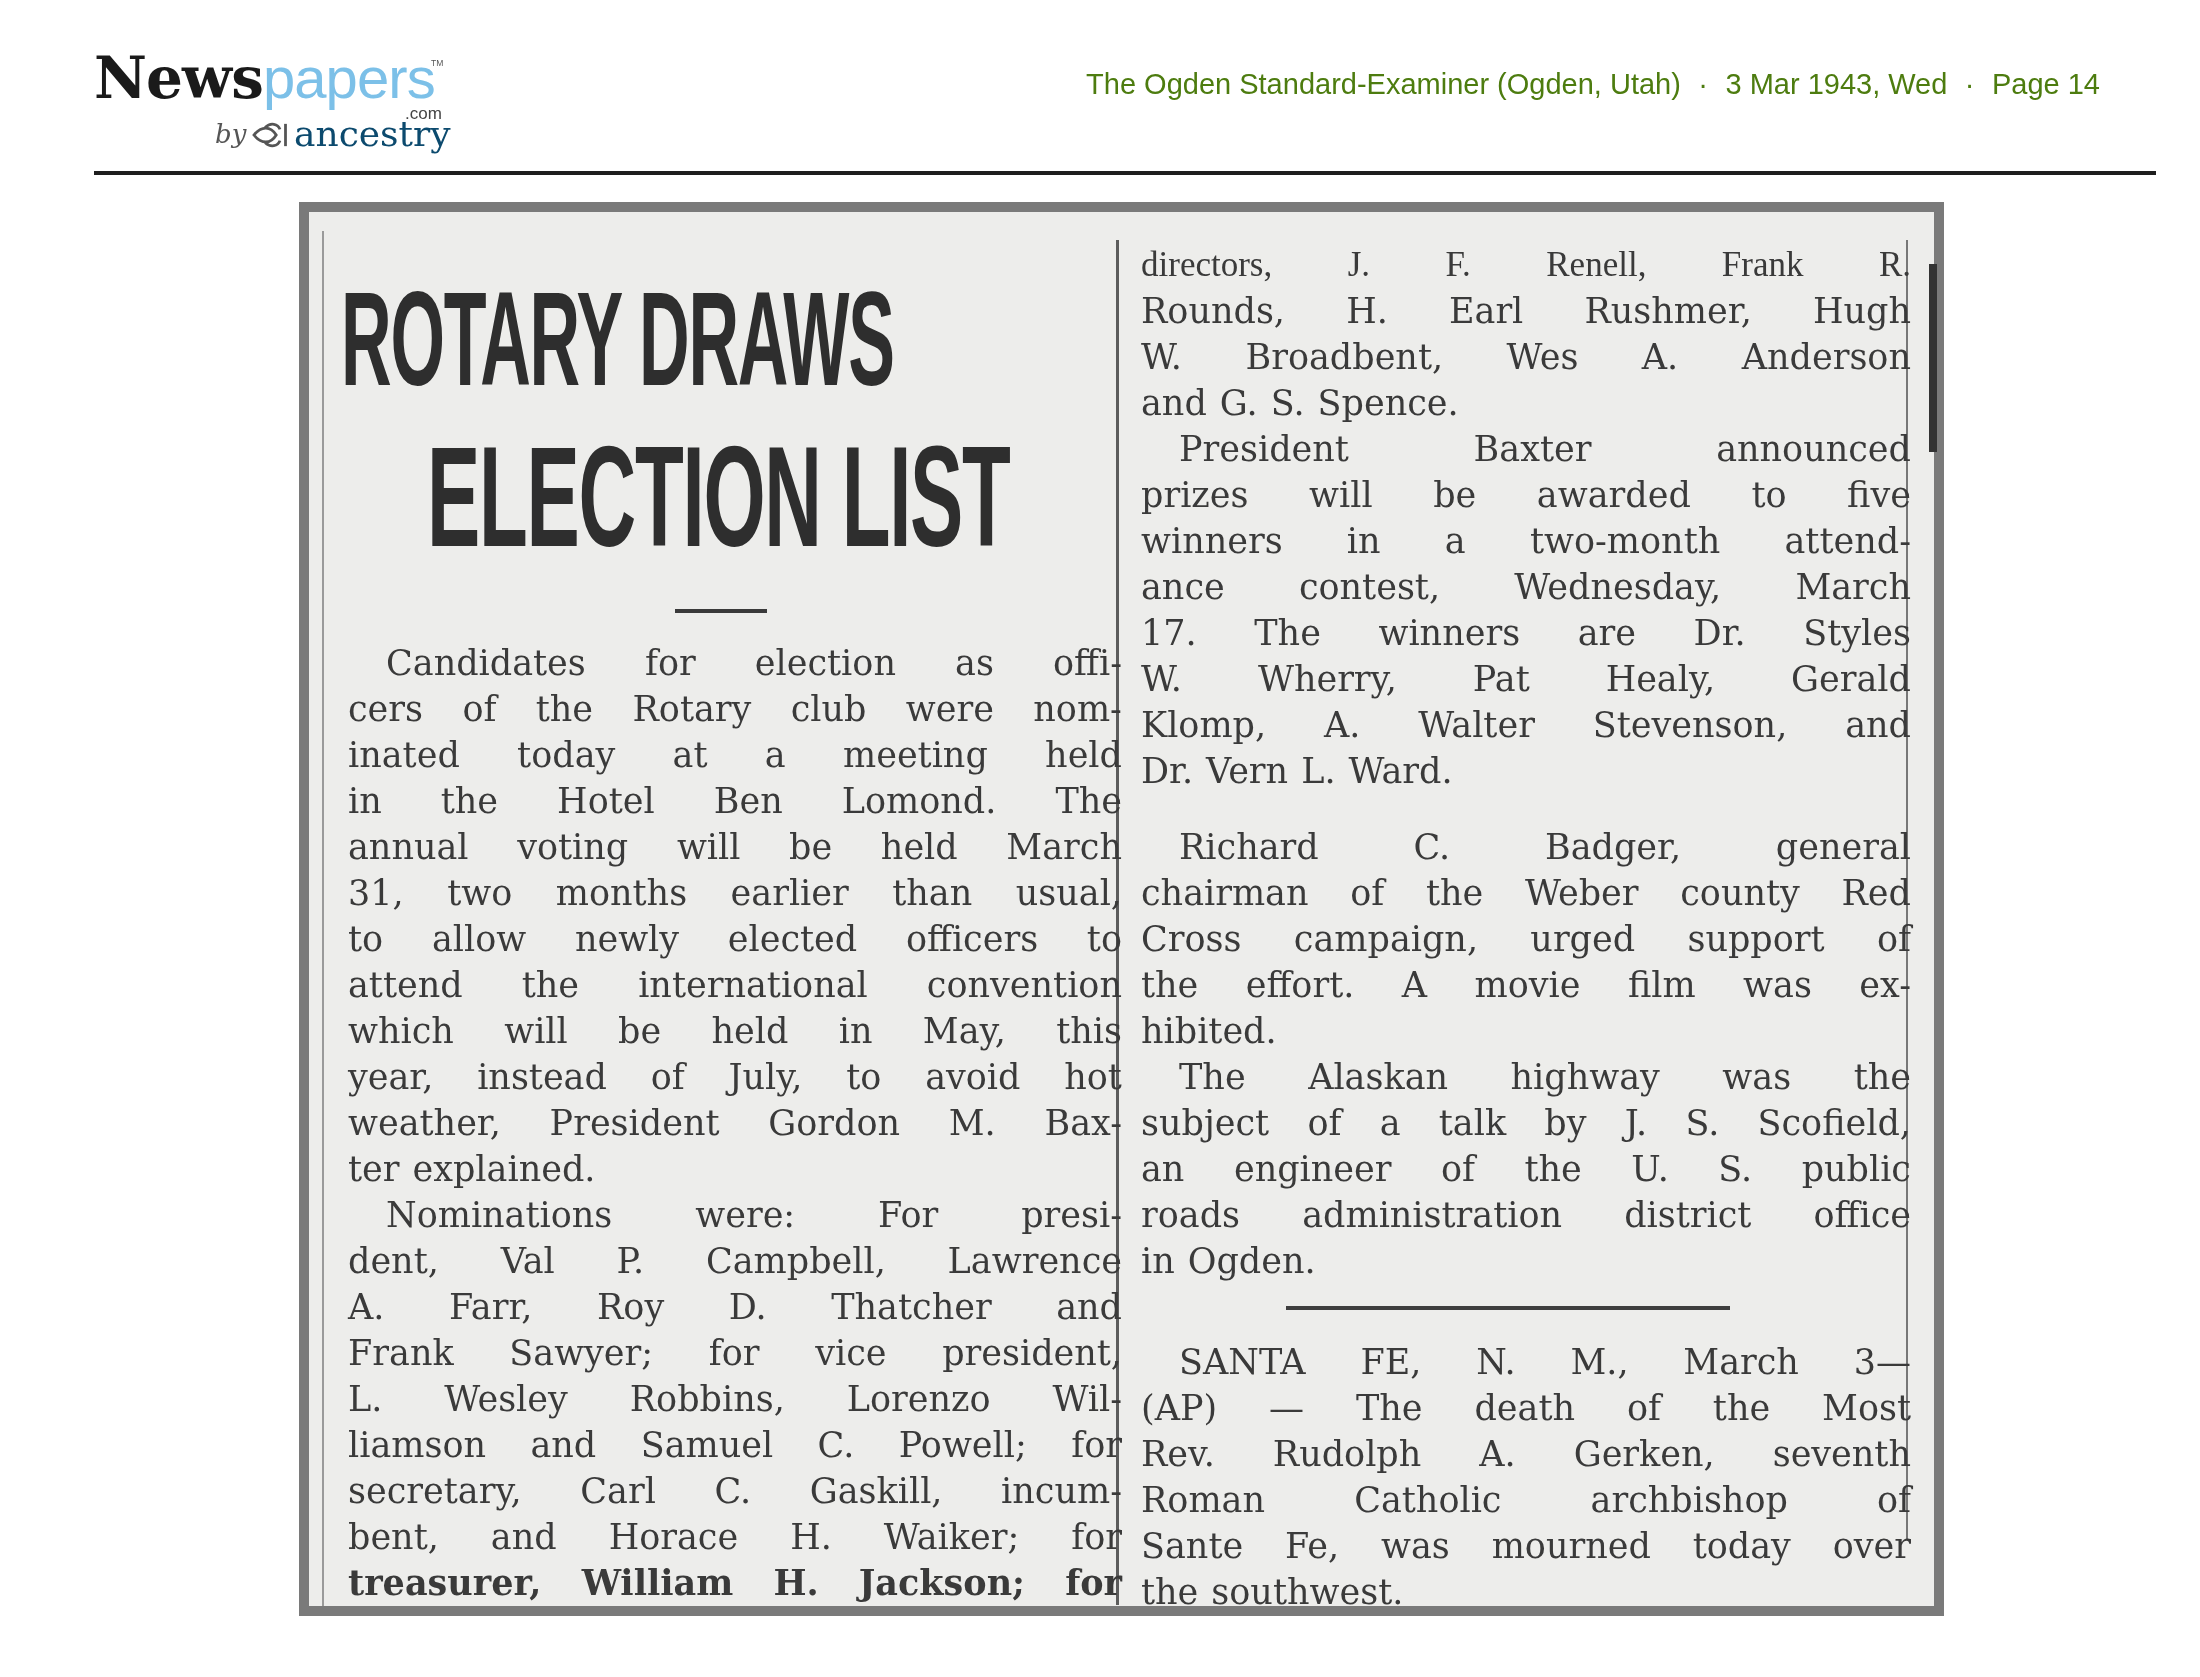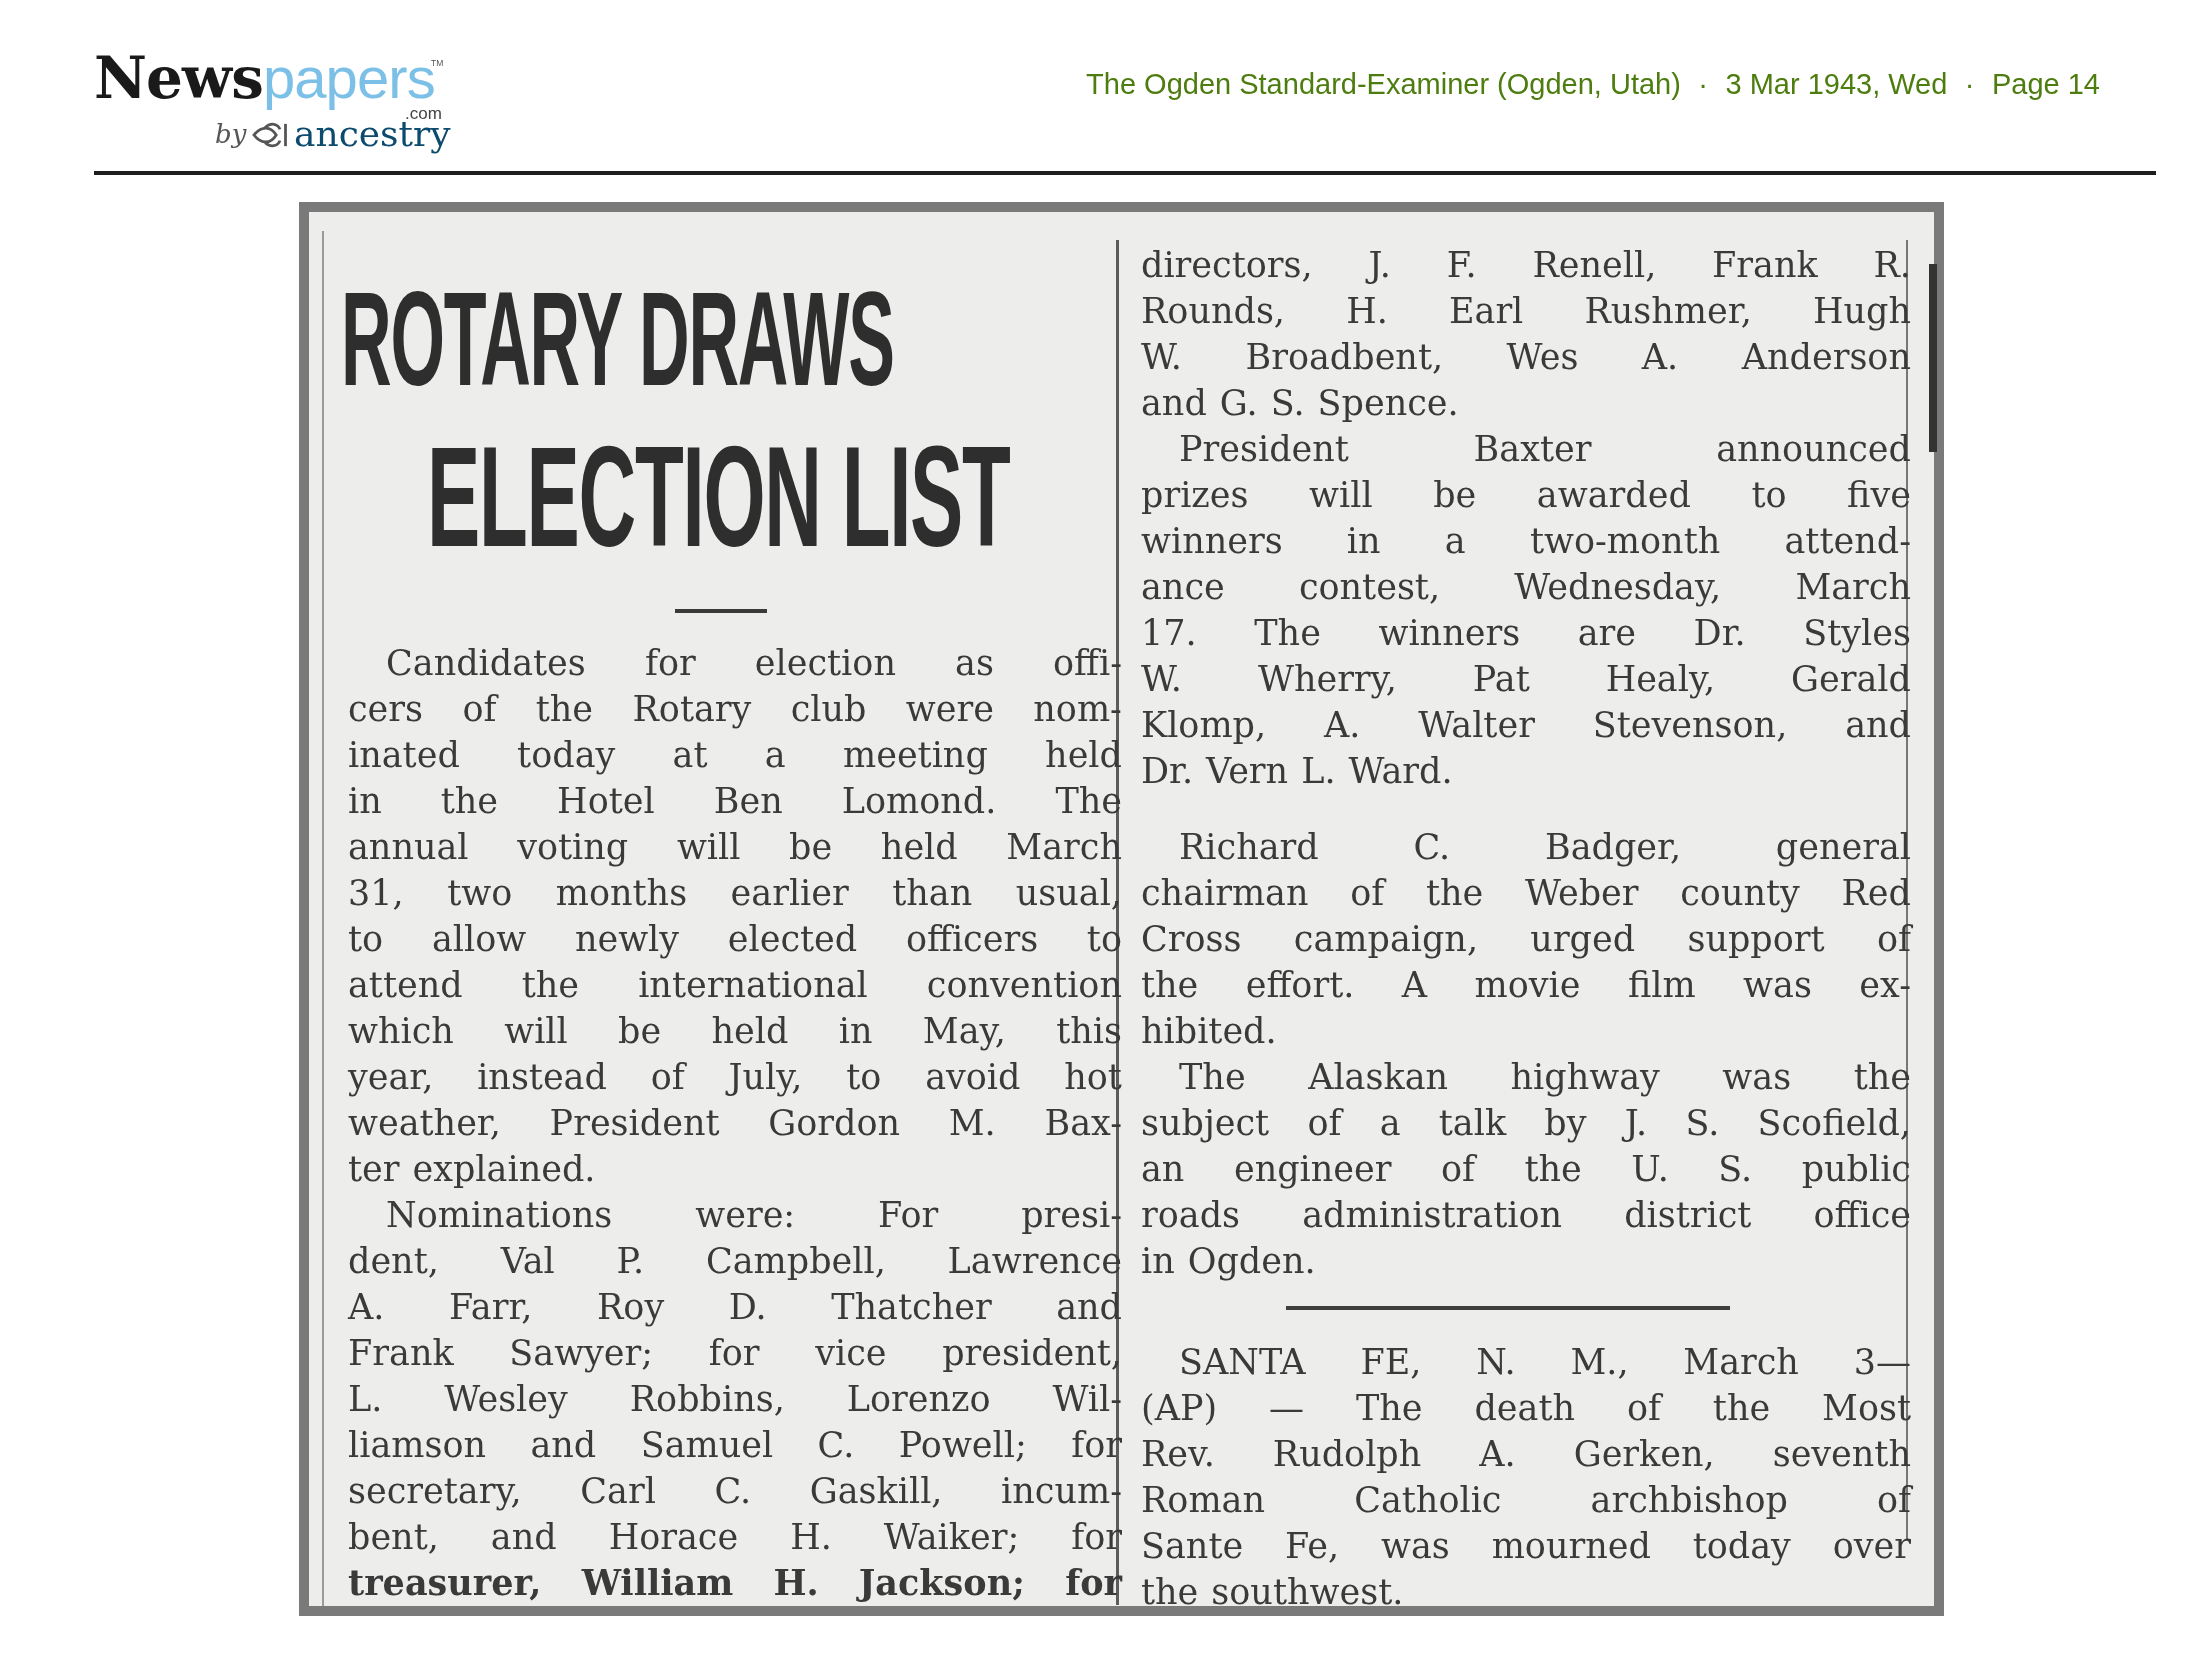--- a/index.html
+++ b/index.html
@@ -240,21 +240,21 @@
             <span>William</span>
             <span>H.</span>
             <span>Jackson;</span>
             <span>for</span>
           </div>
         </div>
     </div>
 
     <div class="col-right">
       <div class="body-text right-body">
-          <div class="line-justify" style="height: 46px;">
+          <div class="line-justify" style="height: 46px; font-family: Liberation Serif, serif;">
             <span>directors,</span>
             <span>J.</span>
             <span>F.</span>
             <span>Renell,</span>
             <span>Frank</span>
             <span>R.</span>
           </div>
           <div class="line-justify" style="height: 46px;">
             <span>Rounds,</span>
             <span>H.</span>

